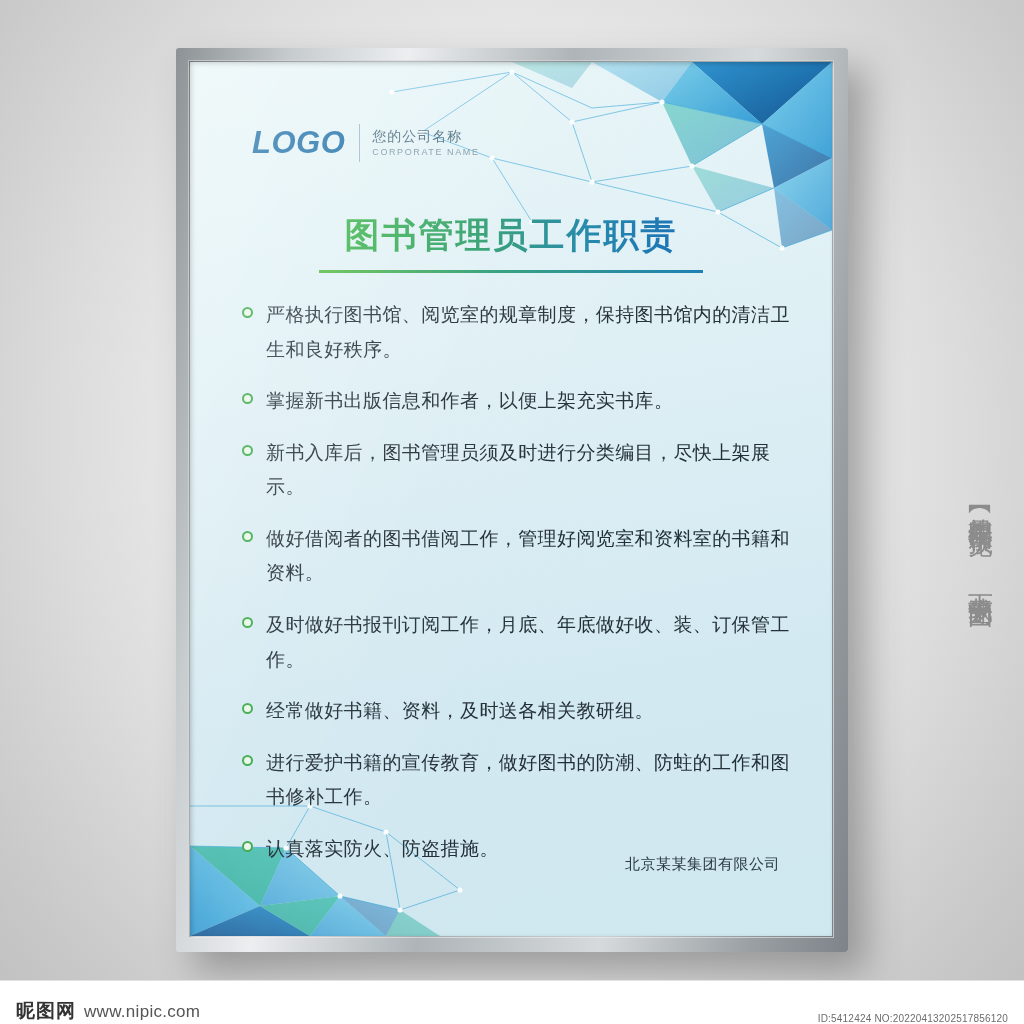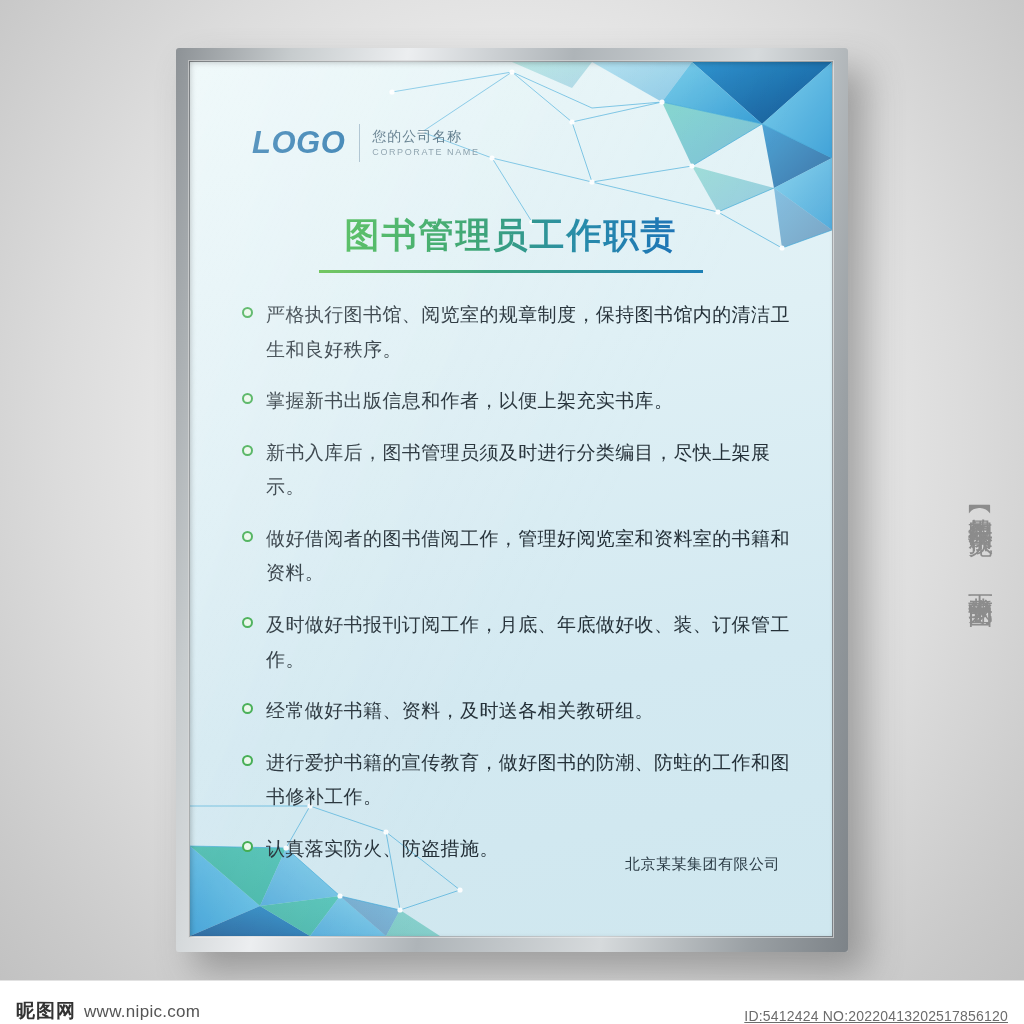--- a/index.html
+++ b/index.html
@@ -49,24 +49,23 @@
     color: #333333;
     letter-spacing: 1px;
   }
   #brand .url {
     font-size: 17px;
     color: #555555;
     letter-spacing: 0.3px;
     margin-top: 23px;
   }
   #asset-id {
-    font-size: 14px;
+    font-size: 10px;
     color: #6c6c6c;
     letter-spacing: 0.2px;
-    text-decoration: underline;
   }
 
   
   #side-note {
     position: absolute;
     right: 30px;
     top: 288px;
     width: 58px;
     height: 510px;
     display: flex;

